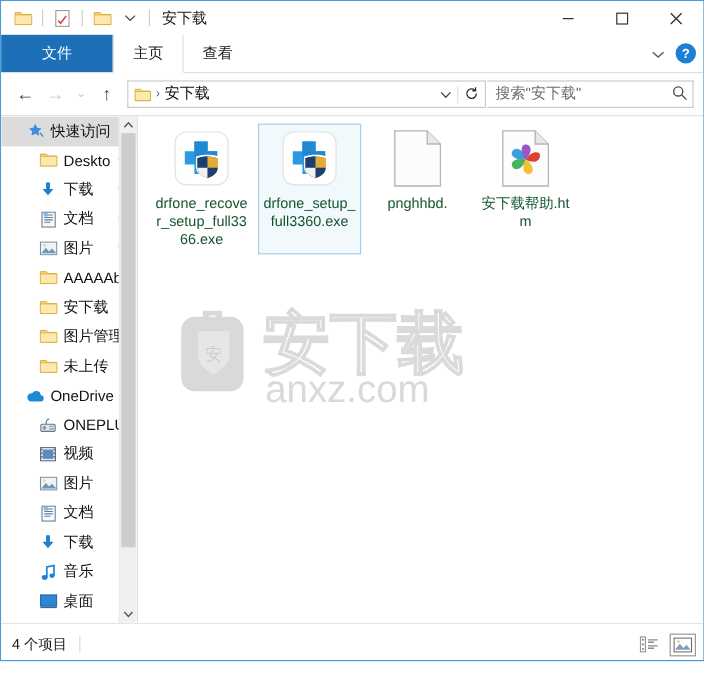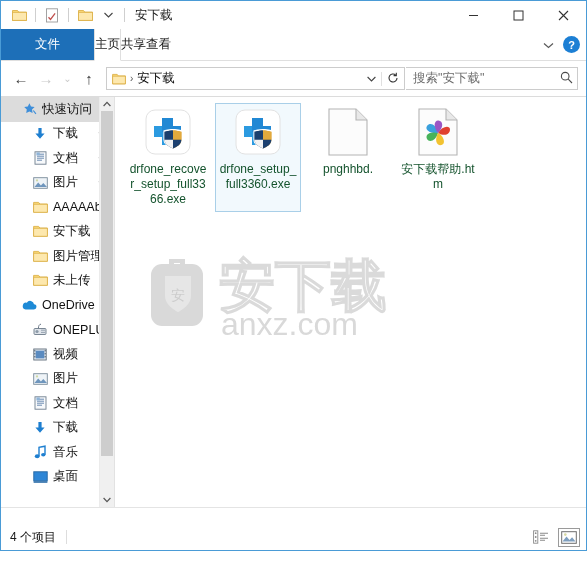--- a/index.html
+++ b/index.html
@@ -83,21 +83,21 @@
     background: #ffffff;
     border-bottom: 1px solid #dfdfdf;
     display: flex;
     align-items: stretch;
     position: relative;
   }
   .tab {
     display: flex;
     align-items: center;
     justify-content: center;
-    padding: 0 0;
+    padding: 0 16px;
     font-size: 12.5px;
     color: #1a1a1a;
     box-sizing: border-box;
     cursor: default;
   }
   .tab.file {
     background: #1d6fb8;
     color: #ffffff;
     padding: 0 34px;
   }
@@ -337,21 +337,21 @@
     pointer-events: none;
   }
 
   
   .statusbar {
     height: 26px;
     min-height: 26px;
     border-top: 1px solid #e4e4e4;
     display: flex;
     align-items: center;
-    padding: 16px 6px 0 9px;
+    padding: 4px 6px 0 9px;
     background: #ffffff;
   }
   .status-text {
     font-size: 12px;
     color: #1a1a1a;
   }
   .status-div {
     width: 1px;
     height: 14px;
     background: #dddddd;
@@ -423,21 +423,20 @@
         <svg width="11" height="11" viewBox="0 0 11 11">
             <path d="M1 1l9 9M10 1l-9 9" stroke="currentColor" stroke-width="1.1"></path>
           </svg>
       </div>
     </div>
   </div>
 
   <div class="ribbon">
     <div class="tab file">文件</div>
     <div class="tab active">主页</div>
-    <div class="tab">共享</div>
     <div class="tab">查看</div>
     <div class="ribbon-right">
       <div>
         <svg width="11" height="7" viewBox="0 0 11 7">
             <path d="M1 1.5l4.5 4 4.5-4" fill="none" stroke="#5a5a5a" stroke-width="1.2"></path>
           </svg>
       </div>
       <div class="help-btn">?</div>
     </div>
   </div>
@@ -484,20 +483,32 @@
     <div class="sidebar">
       <div id="navlist">
           <div class="nav-item lvl0 selected">
             <span class="nav-ico">
               <svg width="15" height="14" viewBox="0 0 15 14">
                 <path d="M7.4 1.2l1.6 3.3 3.6.5-2.6 2.5.6 3.6-3.2-1.7L4.2 11l.6-3.6L2.2 5l3.6-.5z" fill="#3e8ed9"></path>
                 <path d="M11.3 8.5l2.6 3.4" stroke="#3e8ed9" stroke-width="1.2"></path>
               </svg>
             </span>
             <span class="nav-label">快速访问</span>
+          </div>
+          <div class="nav-item lvl1">
+            <span class="nav-ico">
+              <svg width="15" height="13" viewBox="0 0 15 13">
+                <path d="M0.6 1.4h5l1.3 1.6H14.4v8.2H0.6z" fill="#fbd978" stroke="#d9ab3e" stroke-width="0.8"></path>
+                <path d="M0.6 3.3h13.8v8H0.6z" fill="#fde8ae" stroke="#d9ab3e" stroke-width="0.7"></path>
+              </svg>
+            </span>
+            <span class="nav-label">Deskto</span>
+            <span class="pin"><svg width="11" height="11" viewBox="0 0 11 11">
+                <path d="M6.6 0.9l3.5 3.5-1.3 1.3-1-.3-2.4 2.4.4 1.4-1 1-4.4-4.4 1-1 1.4.4 2.4-2.4-.3-1z" fill="#a6a6a6"></path>
+              </svg></span>
           </div>
           <div class="nav-item lvl1">
             <span class="nav-ico">
               <svg width="14" height="14" viewBox="0 0 14 14">
                 <path d="M5.4 1h3.2v5.4h3L7 11.8 2.4 6.4h3z" fill="#1e7fd0"></path>
               </svg>
             </span>
             <span class="nav-label">下载</span>
             <span class="pin"><svg width="11" height="11" viewBox="0 0 11 11">
                 <path d="M6.6 0.9l3.5 3.5-1.3 1.3-1-.3-2.4 2.4.4 1.4-1 1-4.4-4.4 1-1 1.4.4 2.4-2.4-.3-1z" fill="#a6a6a6"></path>

